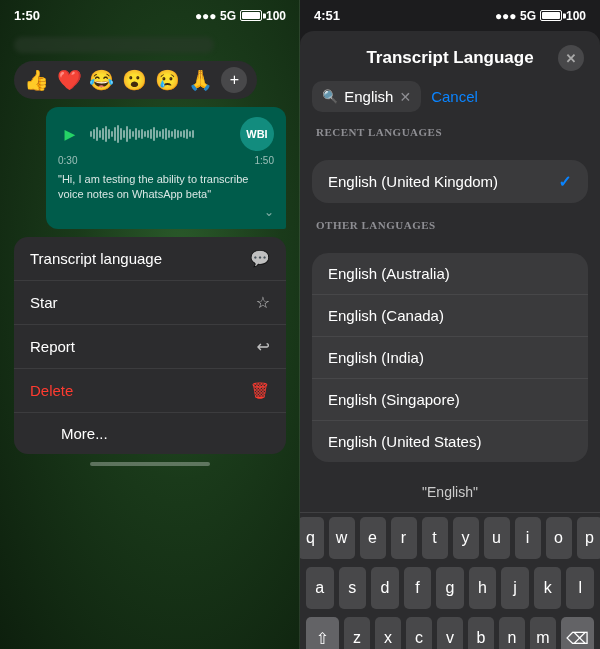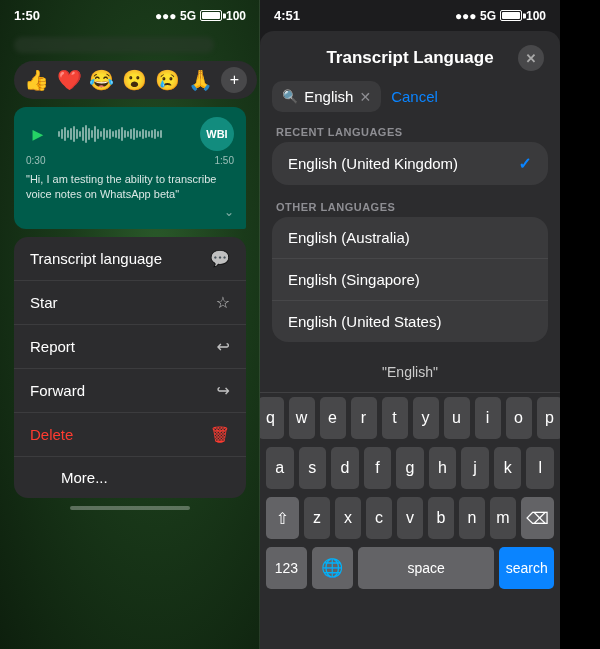--- a/index.html
+++ b/index.html
@@ -7,21 +7,21 @@
       width: 600px;
       height: 649px;
       display: flex;
       font-family: -apple-system, BlinkMacSystemFont, 'SF Pro Display', sans-serif;
       overflow: hidden;
       background: #000;
     }
 
     
     .left-panel {
-      width: 260px;
+      width: 300px;
       height: 649px;
       background: #1a2a1a;
       position: relative;
       overflow: hidden;
       flex-shrink: 0;
     }
 
     .left-bg {
       position: absolute;
       inset: 0;
@@ -351,21 +351,22 @@
       padding: 0 12px 8px;
     }
 
     
     .section-header {
       color: #8e8e93;
       font-size: 11px;
       font-weight: 600;
       text-transform: uppercase;
       letter-spacing: 0.5px;
-      padding: 6px 16px 4px;
+      padding: 6px 16px 22px;
+      font-family: Liberation Serif, serif;
     }
 
     .language-item {
       display: flex;
       align-items: center;
       justify-content: space-between;
       padding: 12px 16px;
       background: #3a3a3c;
       border-bottom: 1px solid rgba(255,255,255,0.07);
       color: #fff;
@@ -596,24 +597,20 @@
       <span class="menu-icon">💬</span>
     </div>
     <div class="menu-item">
       <span>Star</span>
       <span class="menu-icon">☆</span>
     </div>
     <div class="menu-item">
       <span>Report</span>
       <span class="menu-icon">↩</span>
     </div>
-    <div class="menu-item">
-      <span>Forward</span>
-      <span class="menu-icon">↪</span>
-    </div>
     <div class="menu-item delete-item">
       <span>Delete</span>
       <span class="menu-icon delete-icon-item">🗑</span>
     </div>
     <div class="menu-item">
       <span>More...</span>
     </div>
   </div>
 
   <div class="left-bottom-bar">
@@ -659,20 +656,26 @@
           <span class="checkmark">✓</span>
         </div>
       </div>
     </div>
 
     <div class="section-header">OTHER LANGUAGES</div>
     <div class="section-wrapper">
       <div class="section-wrapper-inner">
         <div class="language-item">
           <span>English (Australia)</span>
+        </div>
+        <div class="language-item">
+          <span>English (Canada)</span>
+        </div>
+        <div class="language-item">
+          <span>English (India)</span>
         </div>
         <div class="language-item">
           <span>English (Singapore)</span>
         </div>
         <div class="language-item">
           <span>English (United States)</span>
         </div>
       </div>
     </div>
 

